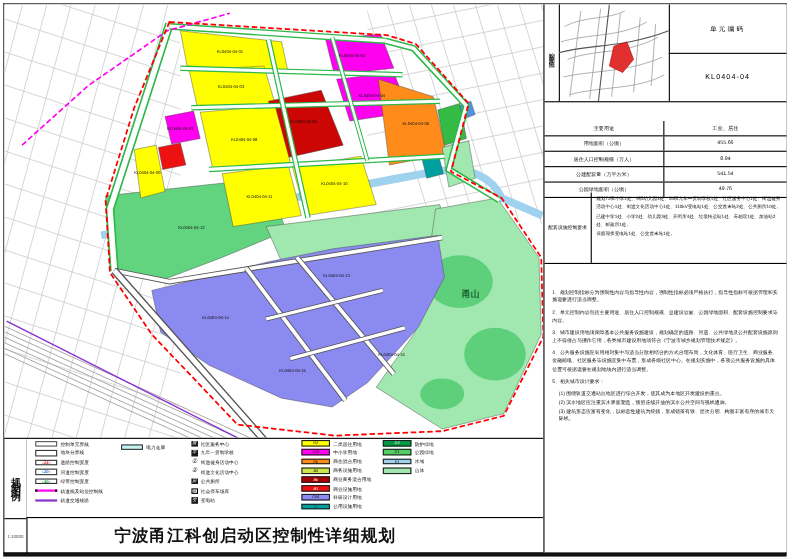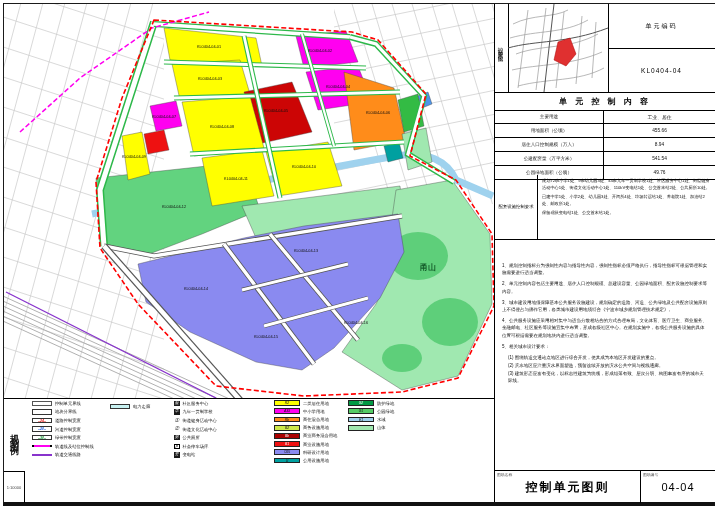--- a/index.html
+++ b/index.html
@@ -353,20 +353,23 @@
             <i class="sw" style="background: rgb(159, 210, 238);">E1</i>
             <span class="lg-label">水域</span>
           </div>
           <div class="lg-row" style="height: 8.2px;">
             <i class="sw" style="background: rgb(160, 232, 176);"></i>
             <span class="lg-label">山体</span>
           </div>
         </div>
     </div>
 
+    <div id="titlebar" class="abs">
+      <div id="main-title">宁波甬江科创启动区控制性详细规划</div>
+    </div>
 
     <div id="right-panel" class="abs">
 
       <div id="loc-box" class="abs">
         <div id="loc-strip" class="abs">控制单元区位图</div>
         <div id="inset-map" class="abs">
           <svg width="100" height="88" viewBox="0 0 100 88">
             <g stroke="#9a9a9a" stroke-width="0.7" fill="none">
               <path d="M5,20 C25,10 45,14 60,6"></path>
                 <path d="M2,34 C30,26 55,30 80,16"></path>
@@ -383,21 +386,20 @@
               <path d="M0,44 C28,36 58,40 100,24"></path>
                 <path d="M46,0 L36,88"></path>
             </g>
             <polygon points="50,38 62,34 68,50 58,62 46,56" fill="#e03030" stroke="#a00" stroke-width="0.5"></polygon>
           </svg>
         </div>
         <div id="code-top" class="abs">单元编码</div>
         <div id="code-val" class="abs">KL0404-04</div>
       </div>
 
-      <div id="uc-header" class="abs rp-header">单 元 控 制 内 容</div>
       <div id="uc-table" class="abs">
           <div class="uc-row">
             <div class="uc-label">主要用途</div>
             <div class="uc-value">工业、居住</div>
           </div>
           <div class="uc-row">
             <div class="uc-label">用地面积（公顷）</div>
             <div class="uc-value">455.66</div>
           </div>
           <div class="uc-row">
@@ -430,26 +432,16 @@
           <div class="prov-line">1、规划控制指标分为强制性内容与指导性内容，强制性指标必须严格执行，指导性指标可根据管理和实施需要进行适当调整。</div>
           <div class="prov-line">2、单元控制内容包括主要用途、居住人口控制规模、总建设容量、公园绿地面积、配套设施控制要求等内容。</div>
           <div class="prov-line">3、城市建设用地须保障基本公共服务设施建设，规划确定的道路、河道、公共绿地及公共配套设施原则上不得侵占与挪作它用，各类城市建设用地须符合《宁波市城乡规划管理技术规定》。</div>
           <div class="prov-line">4、公共服务设施应采用相对集中与适当分散相结合的方式合理布局，文化体育、医疗卫生、商业服务、金融邮电、社区服务等设施宜集中布置，形成各级社区中心。在规划实施中，各项公共服务设施的具体位置可根据需要在规划地块内进行适当调整。</div>
           <div class="prov-line">5、相关城市设计要求：</div>
           <div class="prov-sub">(1) 围绕轨道交通站点地区进行综合开发，使其成为本地区开发建设的重点。</div>
           <div class="prov-sub">(2) 滨水地区应注重滨水界面塑造，预留连续开放的滨水公共空间与视线通廊。</div>
           <div class="prov-sub">(3) 建筑形态应富有变化，以标志性建筑为统领，形成错落有致、层次分明、构图丰富有序的城市天际线。</div>
         </div>
 
-      <div id="rp-bottom" class="abs">
-        <div id="sheet-name-cell">
-          <span class="cell-tag">图纸名称</span>
-          <span id="sheet-name">控制单元图则</span>
-        </div>
-        <div id="sheet-no-cell">
-          <span class="cell-tag">图纸编号</span>
-          <span id="sheet-no">04-04</span>
-        </div>
-      </div>
 
     </div>
   </div>
 </div>
 
 </body></html>

